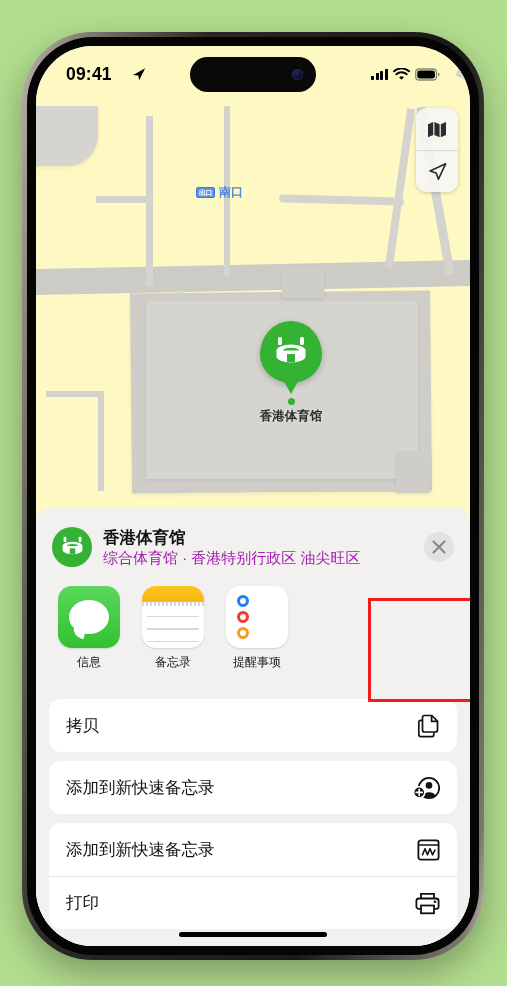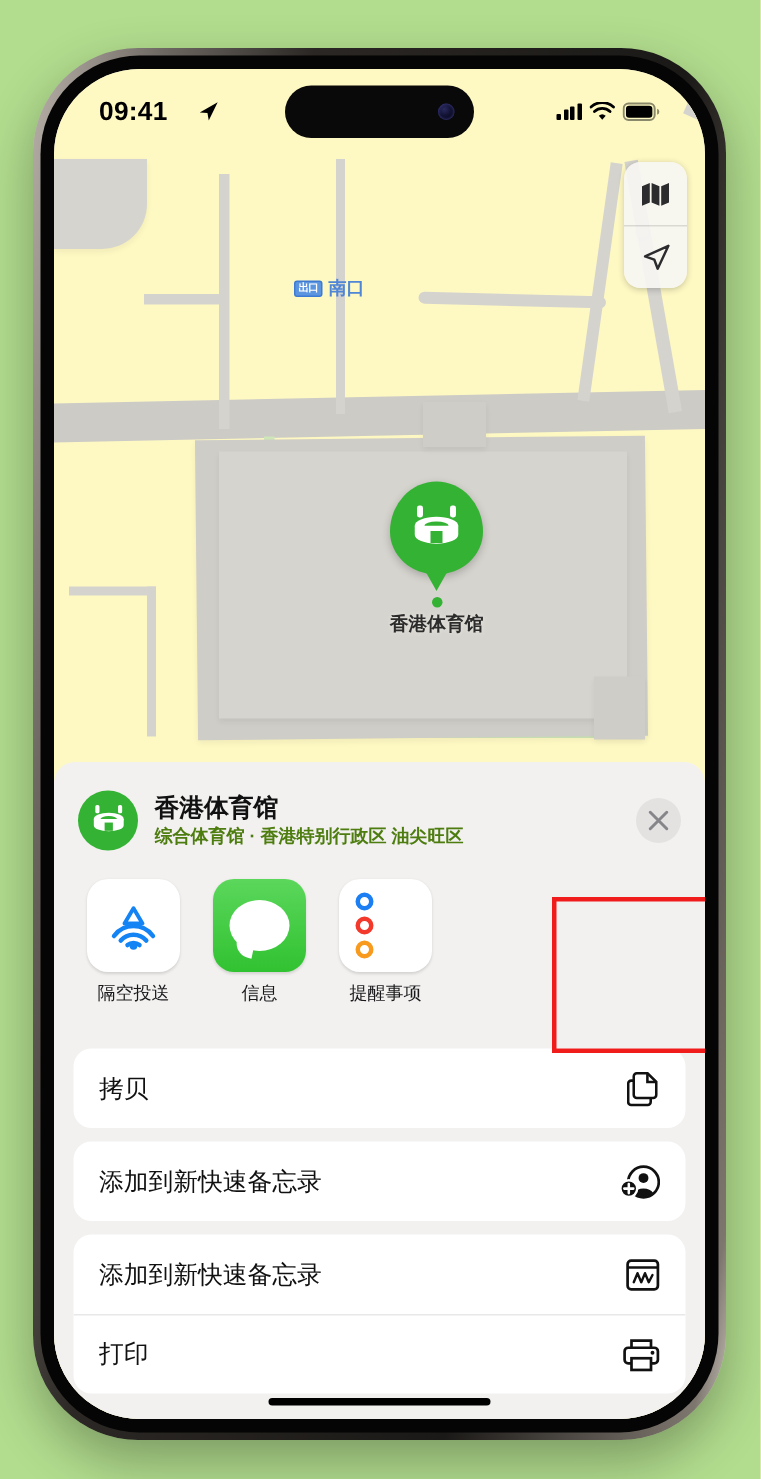--- a/index.html
+++ b/index.html
@@ -175,22 +175,22 @@
     width: 40px; height: 40px; border-radius: 50%;
     background: #34b233; flex: none;
     display: flex; align-items: center; justify-content: center;
   }
   #sheet-titles { flex: 1; min-width: 0; }
   #sheet-title {
     font-size: 16.5px; font-weight: 700; color: #111;
     line-height: 1.25; white-space: nowrap;
   }
   #sheet-subtitle {
-    font-size: 12px; color: #4d7c0f; line-height: 1.3;
-    white-space: nowrap; overflow: hidden; font-weight: bold;
+    font-size: 15px; color: #a21caf; line-height: 1.3;
+    white-space: nowrap; overflow: hidden;
   }
   #close-button {
     width: 30px; height: 30px; border-radius: 50%;
     background: #e3e2e1; flex: none;
     display: flex; align-items: center; justify-content: center;
     color: #86868a; font-size: 17px; font-weight: 500;
   }
 
   
   #app-row {
@@ -384,42 +384,42 @@
         </div>
         <div id="close-button">
           <svg width="14" height="14" viewBox="0 0 14 14">
             <path d="M1.5 1.5 L12.5 12.5 M12.5 1.5 L1.5 12.5" stroke="#86868a" stroke-width="2" stroke-linecap="round"></path>
           </svg>
         </div>
       </div>
 
       <div id="app-row">
 
-        <div class="app-item">
-          <div class="app-icon ic-airdrop">
-            <svg width="42" height="42" viewBox="0 0 42 42">
-              <path d="M8 28a16 16 0 0 1 26 0" fill="none" stroke="#1484f5" stroke-width="3" stroke-linecap="round"></path>
-              <path d="M12.5 31a11.2 11.2 0 0 1 17 0" fill="none" stroke="#1484f5" stroke-width="3" stroke-linecap="round"></path>
-              <path d="M17 34a6.4 6.4 0 0 1 8 0" fill="none" stroke="#1484f5" stroke-width="3" stroke-linecap="round"></path>
-              <circle cx="21" cy="34.5" r="2.6" fill="#1484f5"></circle>
-              <path d="M21 6 L30 20 H12z" fill="#fff"></path>
-              <path d="M21 9.5 L27 19.6 H15z" fill="none" stroke="#1484f5" stroke-width="2.6" stroke-linejoin="round"></path>
-            </svg>
-          </div>
-          <div class="app-label">隔空投送</div>
-        </div>
 
         <div class="app-item">
           <div class="app-icon ic-messages">
             <div class="ic-bubble"></div>
           </div>
           <div class="app-label">信息</div>
         </div>
 
 
+        <div class="app-item">
+          <div class="app-icon ic-notes">
+            <div class="notes-top"></div>
+            <div class="notes-perf"></div>
+            <div style="height:10px"></div>
+            <div class="notes-line"></div>
+            <div style="height:11px"></div>
+            <div class="notes-line"></div>
+            <div style="height:11px"></div>
+            <div class="notes-line"></div>
+          </div>
+          <div class="app-label">备忘录</div>
+        </div>
 
         <div class="app-item">
           <div class="app-icon ic-reminders">
             <div class="rem-dot" style="border-color:#1b7ef2"></div>
             <div class="rem-dot" style="border-color:#f2392c"></div>
             <div class="rem-dot" style="border-color:#f79a1e"></div>
           </div>
           <div class="app-label">提醒事项</div>
         </div>
 

